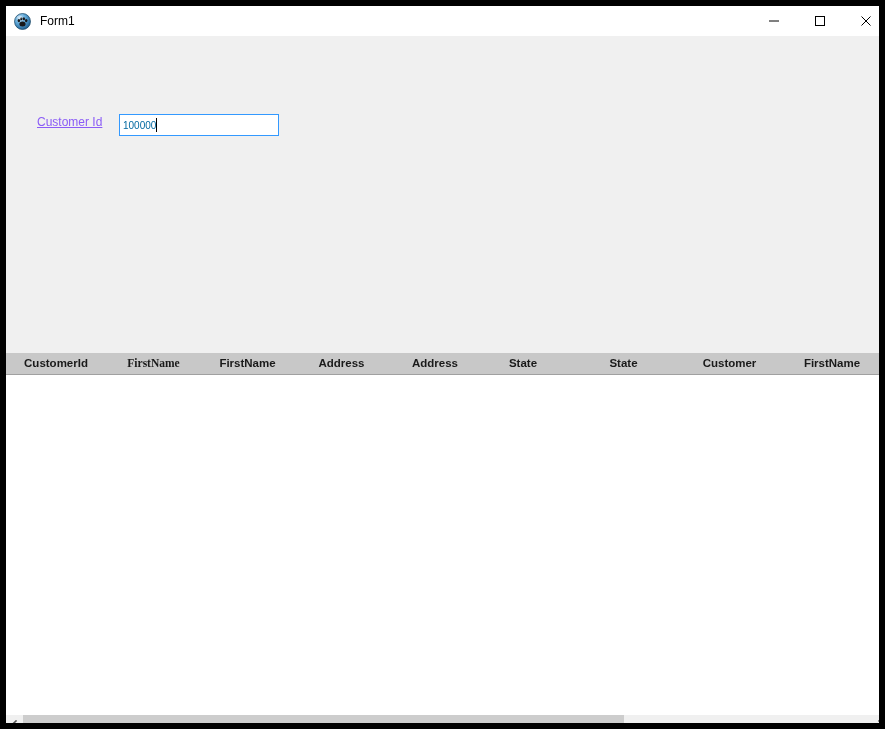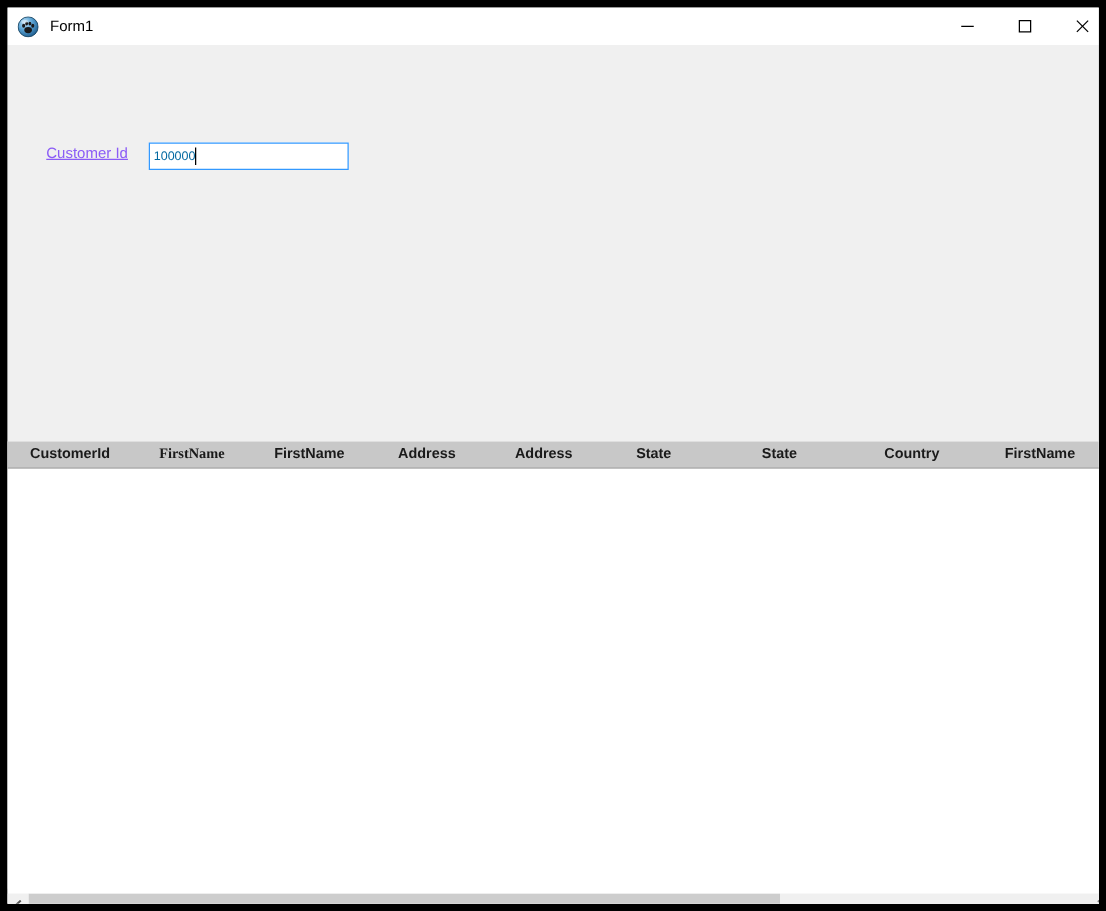--- a/index.html
+++ b/index.html
@@ -254,21 +254,21 @@
     <div class="grid">
 
       <div class="grid-header" id="grid-header">
           <div class="grid-header-cell" style="width: 100px;">CustomerId</div>
           <div class="grid-header-cell" style="width: 95px; font-family: Liberation Serif, serif;">FirstName</div>
           <div class="grid-header-cell" style="width: 93px;">FirstName</div>
           <div class="grid-header-cell" style="width: 95px;">Address</div>
           <div class="grid-header-cell" style="width: 92px;">Address</div>
           <div class="grid-header-cell" style="width: 84px;">State</div>
           <div class="grid-header-cell" style="width: 117px;">State</div>
-          <div class="grid-header-cell" style="width: 95px;">Country</div>
+          <div class="grid-header-cell" style="width: 95px;">Customer</div>
           <div class="grid-header-cell" style="width: 110px;">FirstName</div>
           <div class="grid-header-cell" style="width: 30px;">P</div>
         </div>
 
       <div class="grid-body"></div>
 
       <div class="hscroll">
         <div class="scroll-arrow">
           <svg width="9" height="9" viewBox="0 0 9 9">
             <polyline points="6,1 2.2,4.5 6,8" fill="none" stroke="#555555" stroke-width="1.6" stroke-linecap="square"></polyline>

